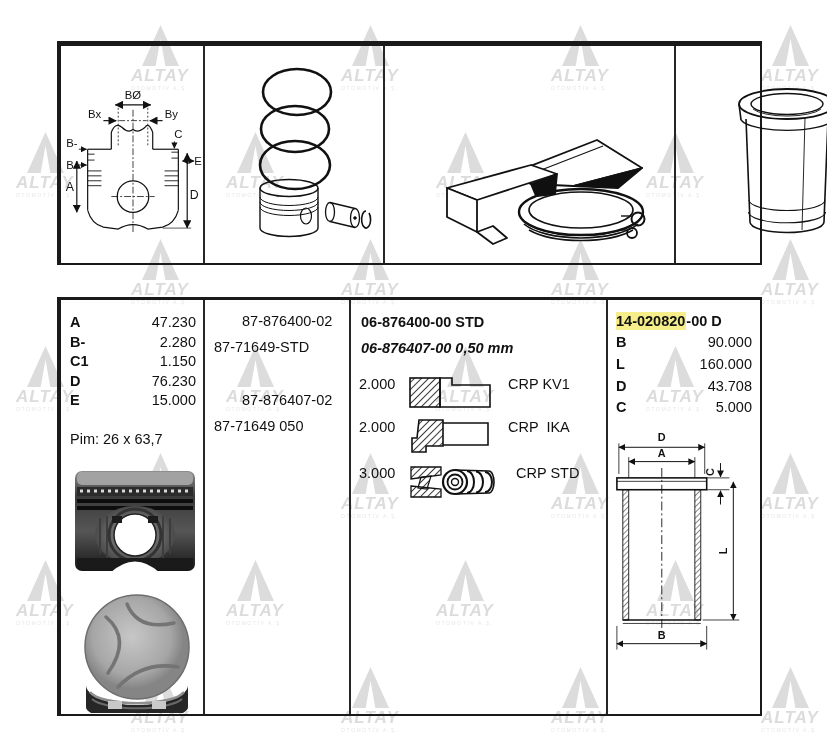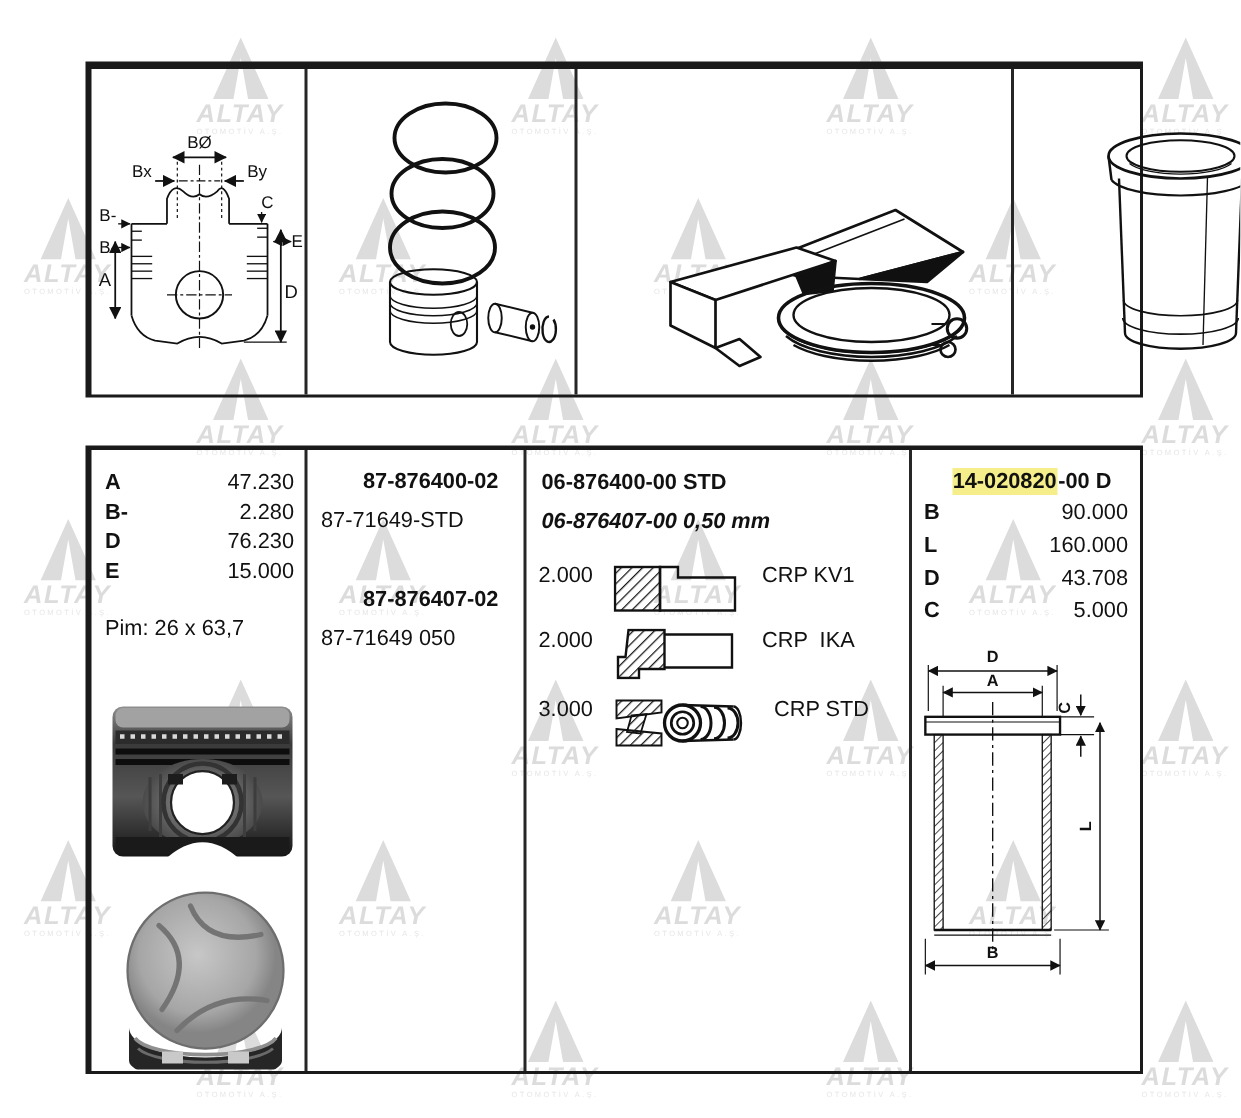--- a/index.html
+++ b/index.html
@@ -21,28 +21,28 @@
   .cell{box-sizing:border-box;border-right:2px solid #262626;position:relative;}
   .w1{width:144px;} .w2{width:146px;} .w3{width:257px;} .w4{flex:1;border-right:none;}
   .cell svg{position:absolute;}
   
   .spec-rows{padding-top:13px;}
   .spec-row{display:flex;justify-content:space-between;padding:0 7px 0 9px;
             line-height:19.5px;font-size:14.5px;}
   .spec-row .lab{font-weight:bold;}
   .pin-note{margin-top:20px;padding-left:9px;font-size:14.5px;white-space:nowrap;}
   .pn{position:absolute;left:9px;font-size:14.5px;white-space:nowrap;}
-  .bold{font-weight:bold;padding-left:28px;}
+  .bold{font-weight:normal;padding-left:28px;}
   .rn-h1{position:absolute;left:10px;top:14px;font-size:14.5px;font-weight:bold;white-space:nowrap;}
   .rn-h2{position:absolute;left:10px;top:40px;font-size:14.5px;font-weight:bold;white-space:nowrap;font-style:italic;}
   .ring-row{position:absolute;left:8px;display:flex;height:34px;}
   .ring-row .rh{width:50px;font-size:14.5px;}
   .ring-row svg{position:static;flex:0 0 auto;}
   .ring-row .rc{margin-left:15px;font-size:14.5px;white-space:pre;}
-  .c4-title{margin:13px 0 0 8px;font-size:14.5px;font-weight:bold;white-space:nowrap;text-align:center;}
+  .c4-title{margin:13px 0 0 8px;font-size:14.5px;font-weight:bold;white-space:nowrap;}
   .hl{background:var(--highlight,#f5ee8a);padding:1px 1px 1px 0;}
   .c4-rows{margin-top:3px;}
   .c4-rows .spec-row{line-height:21.8px;padding:0 8px 0 8px;}
   .diag{left:1px;top:130px;}
   .ph1{left:13px;top:170px;} .ph2{left:19px;top:293px;}
   svg text{font-family:"Liberation Sans",sans-serif;}
 </style>
 </head>
 <body>
 
@@ -400,20 +400,24 @@
 
     <div class="cell w1">
       <div class="spec-rows">
         <div class="spec-row">
           <span class="lab">A</span>
           <span class="val">47.230</span>
         </div>
         <div class="spec-row">
           <span class="lab">B-</span>
           <span class="val">2.280</span>
+        </div>
+        <div class="spec-row">
+          <span class="lab">C1</span>
+          <span class="val">1.150</span>
         </div>
         <div class="spec-row">
           <span class="lab">D</span>
           <span class="val">76.230</span>
         </div>
         <div class="spec-row">
           <span class="lab">E</span>
           <span class="val">15.000</span>
         </div>
       </div>

